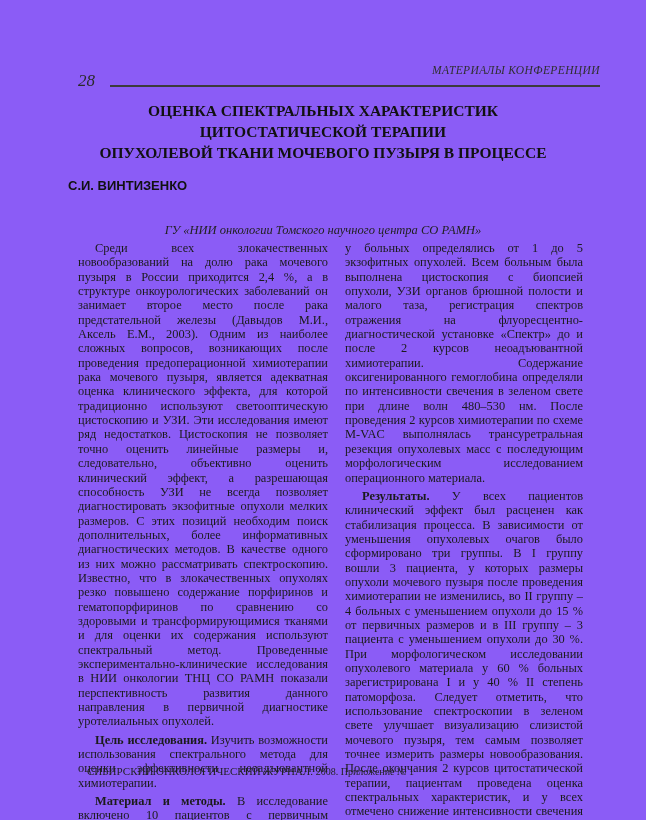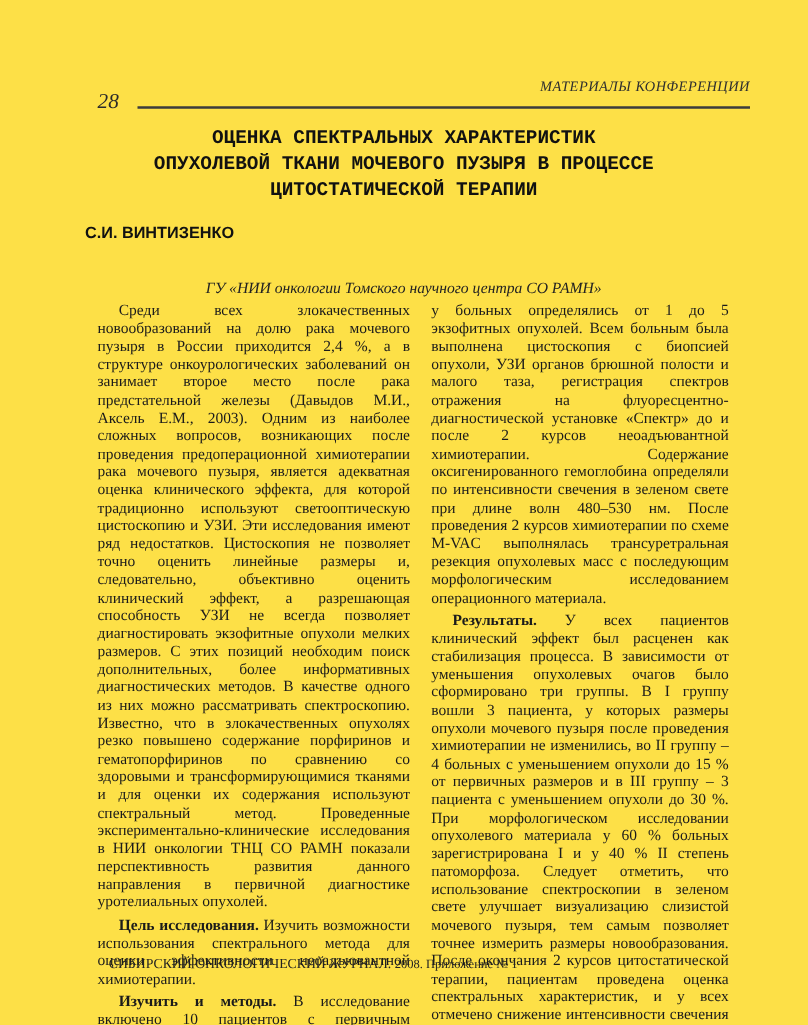--- a/index.html
+++ b/index.html
@@ -1,21 +1,21 @@
 <!DOCTYPE html>
 <html lang="ru"><head>
 <meta charset="utf-8">
 <style>
   * { margin: 0; padding: 0; box-sizing: border-box; }
   html, body { background: #e8e8e8; }
   .page {
     position: relative;
     width: 646px;
     height: 820px;
-    background: #fde047;
+    background: #8b5cf6;
     margin: 0 auto;
     overflow: hidden;
     color: #1b1b1b;
     font-family: "Liberation Serif", serif;
   }
   .page-number {
     position: absolute;
     left: 78px;
     top: 71px;
     font-style: italic;
@@ -40,21 +40,21 @@
     top: 85px;
     height: 2px;
     background: #3c3c3c;
   }
   .article-title {
     position: absolute;
     left: 68px;
     width: 510px;
     top: 100px;
     text-align: center;
-    font-family: Liberation Mono, monospace;
+    font-family: Liberation Serif, serif;
     font-weight: bold;
     font-size: 15.5px;
     line-height: 21px;
     color: #111;
   }
   .article-author {
     position: absolute;
     left: 68px;
     width: 510px;
     top: 178px;
@@ -110,33 +110,33 @@
 <div class="page">
 
   <div class="page-number">28</div>
 
   <div class="running-head">МАТЕРИАЛЫ КОНФЕРЕНЦИИ</div>
 
   <div class="head-rule"></div>
 
   <div class="article-title">
     <div>ОЦЕНКА СПЕКТРАЛЬНЫХ ХАРАКТЕРИСТИК</div>
+    <div>ЦИТОСТАТИЧЕСКОЙ ТЕРАПИИ</div>
     <div>ОПУХОЛЕВОЙ ТКАНИ МОЧЕВОГО ПУЗЫРЯ В ПРОЦЕССЕ</div>
-    <div>ЦИТОСТАТИЧЕСКОЙ ТЕРАПИИ</div>
   </div>
 
   <div class="article-author">С.И. ВИНТИЗЕНКО</div>
 
   <div class="article-affiliation">ГУ «НИИ онкологии Томского научного центра СО РАМН»</div>
 
   <div class="columns">
     <div class="col col-left" id="col-left">
         <p class="para indent"><span>Среди всех злокачественных новообразований на долю рака мочевого пузыря в России приходится 2,4 %, а в структуре онкоурологических заболеваний  он занимает второе место после рака предстательной железы (Давыдов М.И., Аксель Е.М., 2003).  Одним из наиболее сложных вопросов,  возникающих после проведения предоперационной химиотерапии рака мочевого пузыря, является адекватная оценка клинического эффекта, для которой традиционно используют светооптическую цистоскопию и УЗИ. Эти исследования имеют ряд недостатков. Цистоскопия не позволяет точно оценить линейные размеры и, следовательно, объективно оценить клинический эффект, а разрешающая способность УЗИ не всегда позволяет диагностировать экзофитные опухоли мелких размеров. С этих позиций необходим поиск дополнительных, более информативных диагностических методов. В качестве одного из них можно рассматривать спектроскопию. Известно, что в злокачественных опухолях резко повышено содержание порфиринов и гематопорфиринов по сравнению со здоровыми и трансформирующимися тканями и для оценки их содержания используют спектральный метод. Проведенные экспериментально-клинические исследования в НИИ онкологии ТНЦ СО РАМН показали перспективность развития данного направления в первичной диагностике уротелиальных опухолей.</span></p>
         <p class="para indent"><span class="bold">Цель исследования.</span><span> Изучить возможности использования спектрального метода для оценки эффективности неоадъювантной химиотерапии.</span></p>
-        <p class="para indent"><span class="bold">Изучить и методы.</span><span> В исследование включено 10 пациентов с первичным инвазивным переходно-клеточным раком мочевого пузыря со стадией T</span><sub>2a–2b</sub><span>N</span><sub>0</sub><span>M</span><sub>0</sub><span> в возрасте от 32 до 66 лет (средний возраст – 55 лет). Цистоскопически</span></p>
+        <p class="para indent"><span class="bold">Материал и методы.</span><span> В исследование включено 10 пациентов с первичным инвазивным переходно-клеточным раком мочевого пузыря со стадией T</span><sub>2a–2b</sub><span>N</span><sub>0</sub><span>M</span><sub>0</sub><span> в возрасте от 32 до 66 лет (средний возраст – 55 лет). Цистоскопически</span></p>
       </div>
     <div class="col col-right" id="col-right">
         <p class="para"><span>у больных определялись от 1 до 5 экзофитных опухолей. Всем больным была выполнена цистоскопия с биопсией опухоли, УЗИ органов брюшной полости и малого таза, регистрация спектров отражения на флуоресцентно-диагностической установке «Спектр» до и после 2 курсов неоадъювантной химиотерапии. Содержание оксигенированного гемоглобина определяли по интенсивности свечения в зеленом свете при длине волн 480–530 нм. После проведения 2 курсов химиотерапии по схеме M-VAC выполнялась трансуретральная резекция опухолевых масс с последующим морфологическим исследованием операционного материала.</span></p>
         <p class="para indent"><span class="bold">Результаты.</span><span> У всех пациентов клинический эффект был расценен как стабилизация процесса. В зависимости от уменьшения опухолевых очагов было сформировано три группы. В I группу вошли 3 пациента, у которых размеры опухоли мочевого пузыря после проведения химиотерапии не изменились, во II группу – 4 больных с уменьшением опухоли до 15 % от первичных размеров и в III группу – 3 пациента с уменьшением опухоли до 30 %. При морфологическом исследовании опухолевого материала у 60 % больных зарегистрирована I и у 40 % II степень патоморфоза. Следует отметить, что использование спектроскопии в зеленом свете улучшает визуализацию слизистой мочевого пузыря, тем самым позволяет точнее измерить размеры новообразования. После окончания 2 курсов цитостатической терапии,  пациентам проведена оценка спектральных характеристик, и у всех отмечено снижение интенсивности свечения нормальной слизистой в среднем на 40 %. Выявлена корреляция динамики спектральных показателей в зависимости от клинической эффективности, выраженность которых преимущественно отмечалась в центральных отделах опухоли. Так, в I группе отмечено снижение</span></p>
       </div>
   </div>
 
   <div class="footer">
     <span class="journal">СИБИРСКИЙ ОНКОЛОГИЧЕСКИЙ ЖУРНАЛ. </span><span class="issue">2008. Приложение № 1</span>
   </div>

